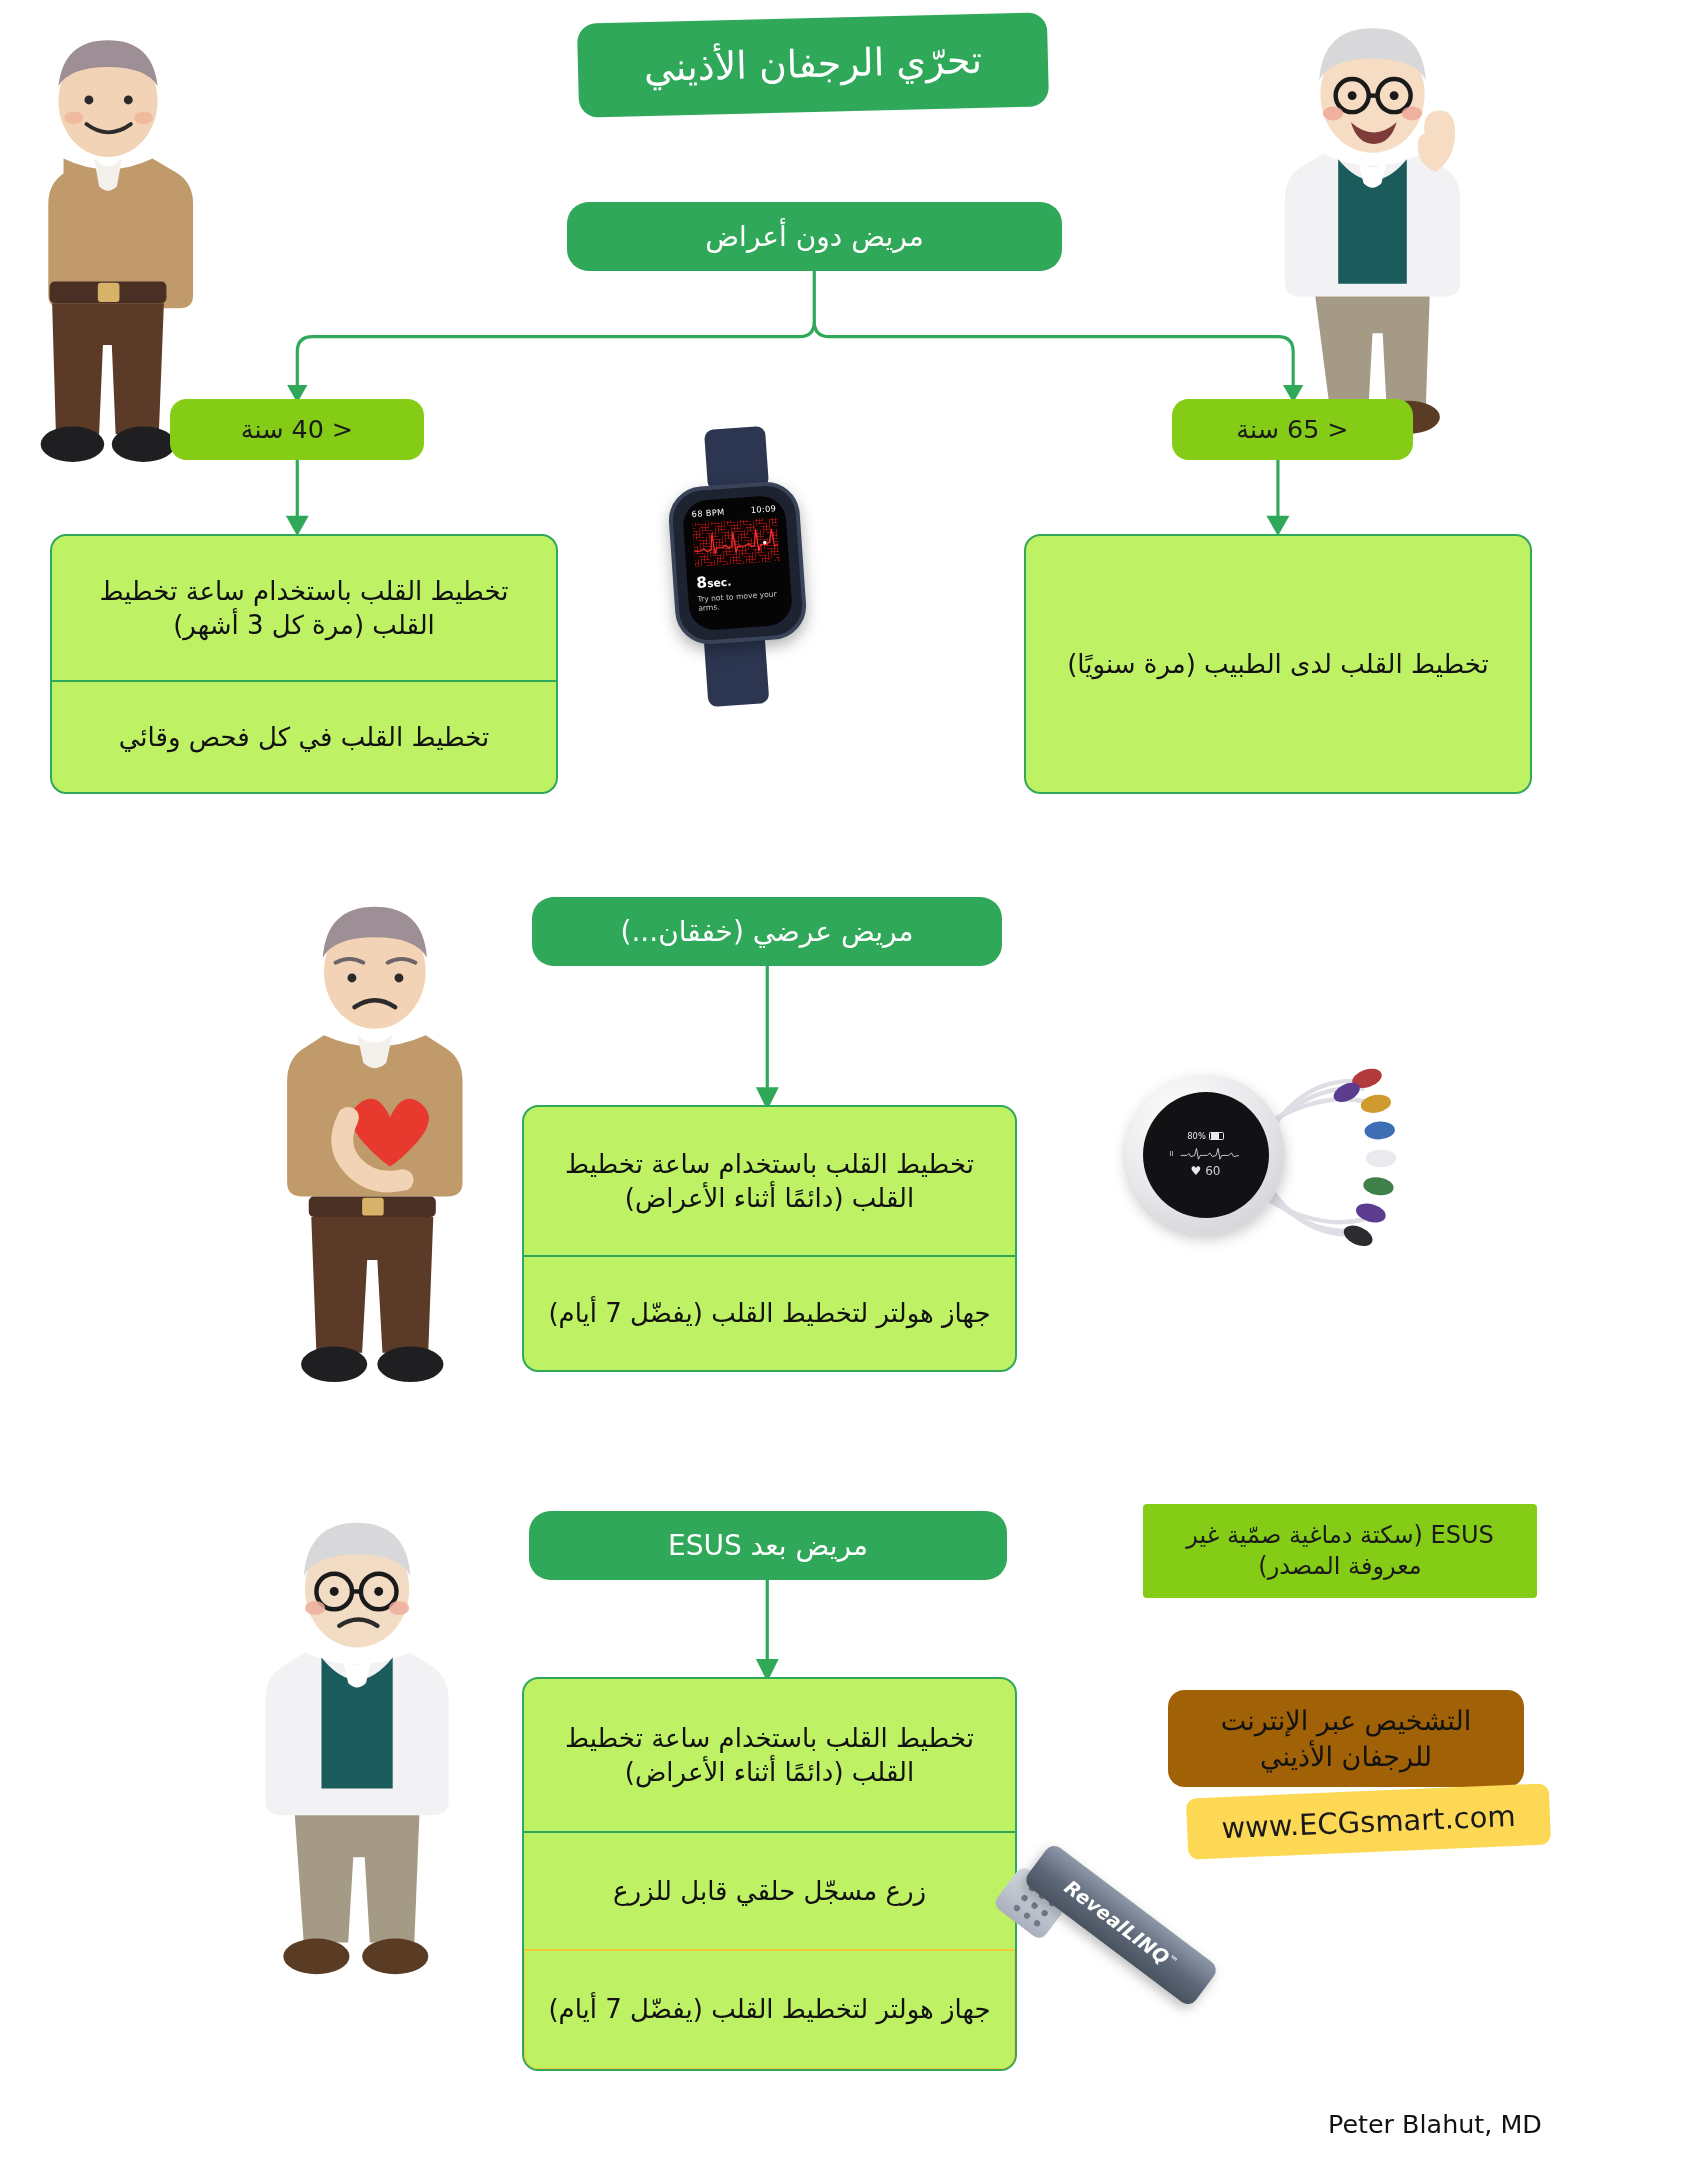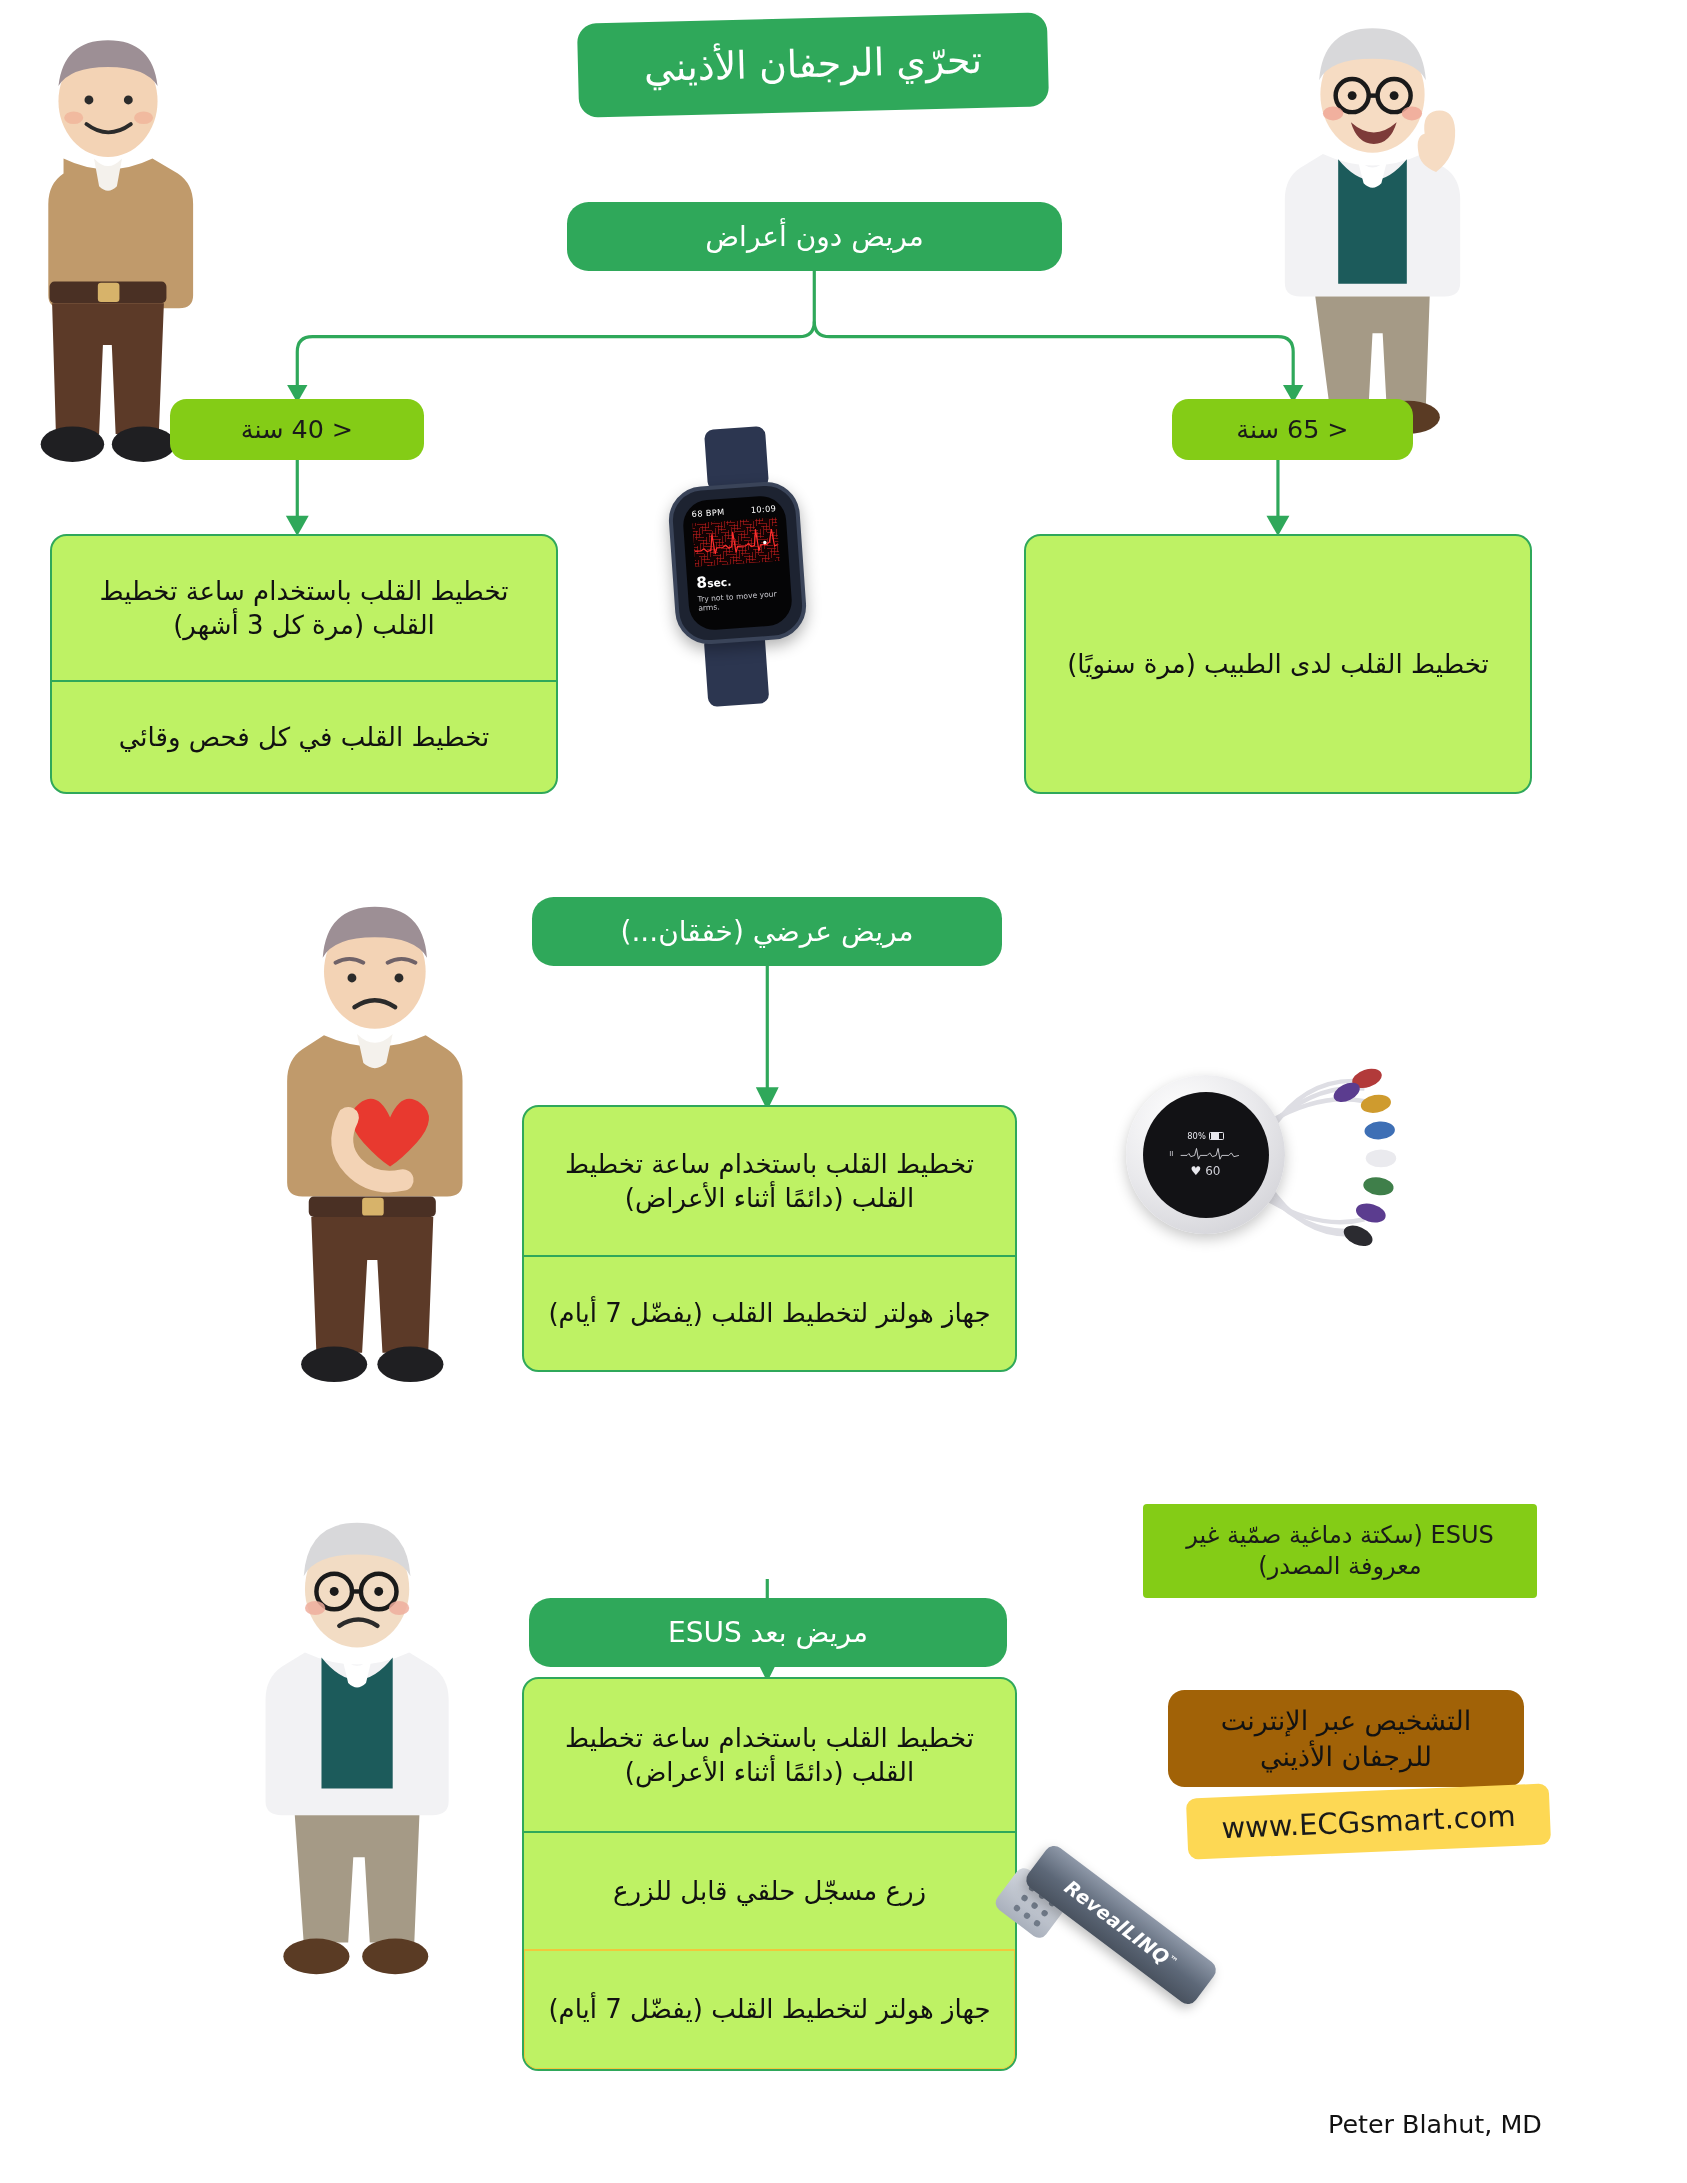--- a/index.html
+++ b/index.html
@@ -89,21 +89,21 @@
   #age-left  { left: 170px; top: 399px; width: 254px; height: 61px; }
   #age-right { left: 1172px; top: 399px; width: 241px; height: 61px; }
   #card-left  { left: 50px; top: 534px; width: 508px; height: 260px; }
   #card-right { left: 1024px; top: 534px; width: 508px; height: 260px; }
 
   
   #sec2-head { left: 532px; top: 897px; width: 470px; height: 69px; }
   #card-sym  { left: 522px; top: 1105px; width: 495px; height: 267px; }
 
   
-  #sec3-head { left: 529px; top: 1598px; width: 478px; height: 69px; }
+  #sec3-head { left: 529px; top: 1511px; width: 478px; height: 69px; }
   #card-esus { left: 522px; top: 1677px; width: 495px; height: 394px; }
 
   #esus-def {
     left: 1143px; top: 1504px; width: 394px; height: 94px;
     font-size: 24px; border-radius: 4px;
   }
   #online-box {
     left: 1168px; top: 1690px; width: 356px; height: 97px;
     background: #a16207;
     color: #121212;

